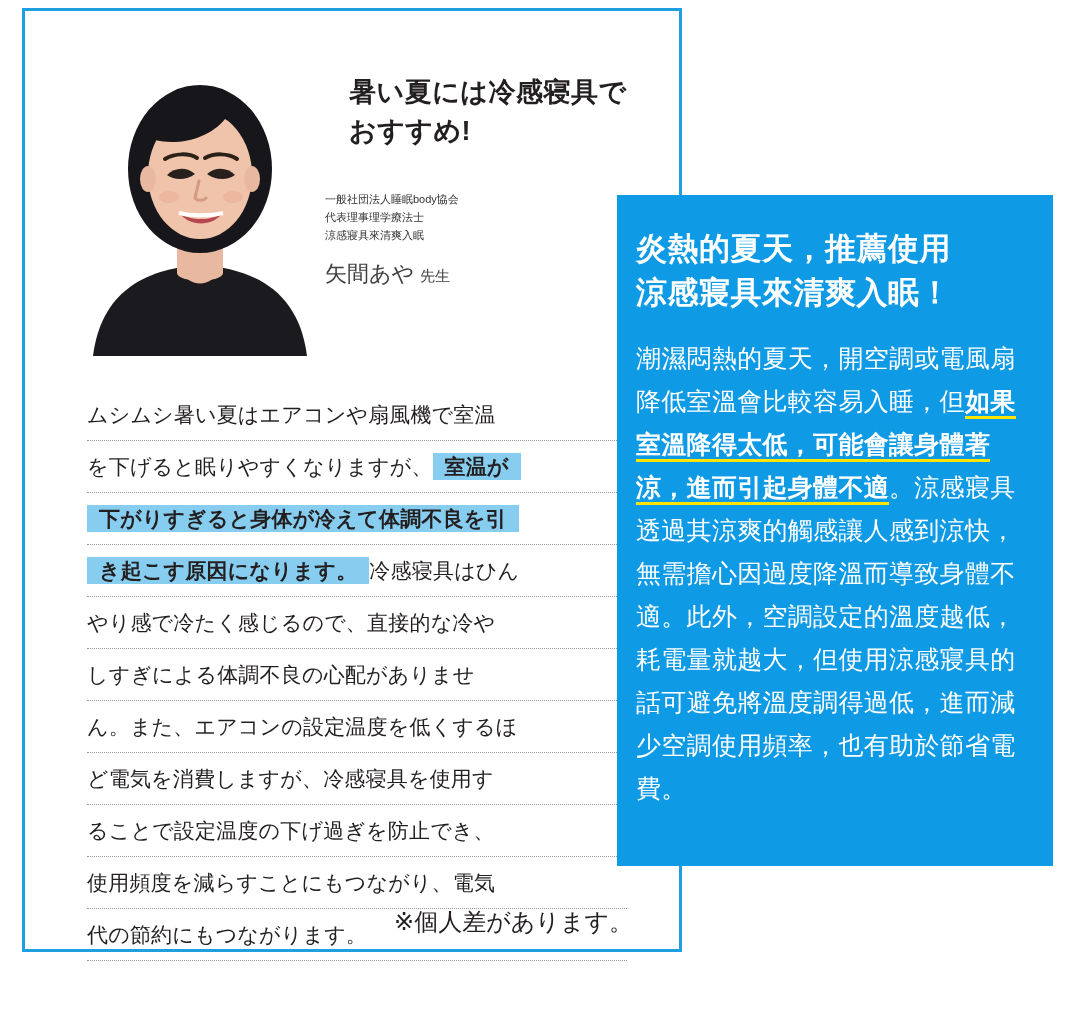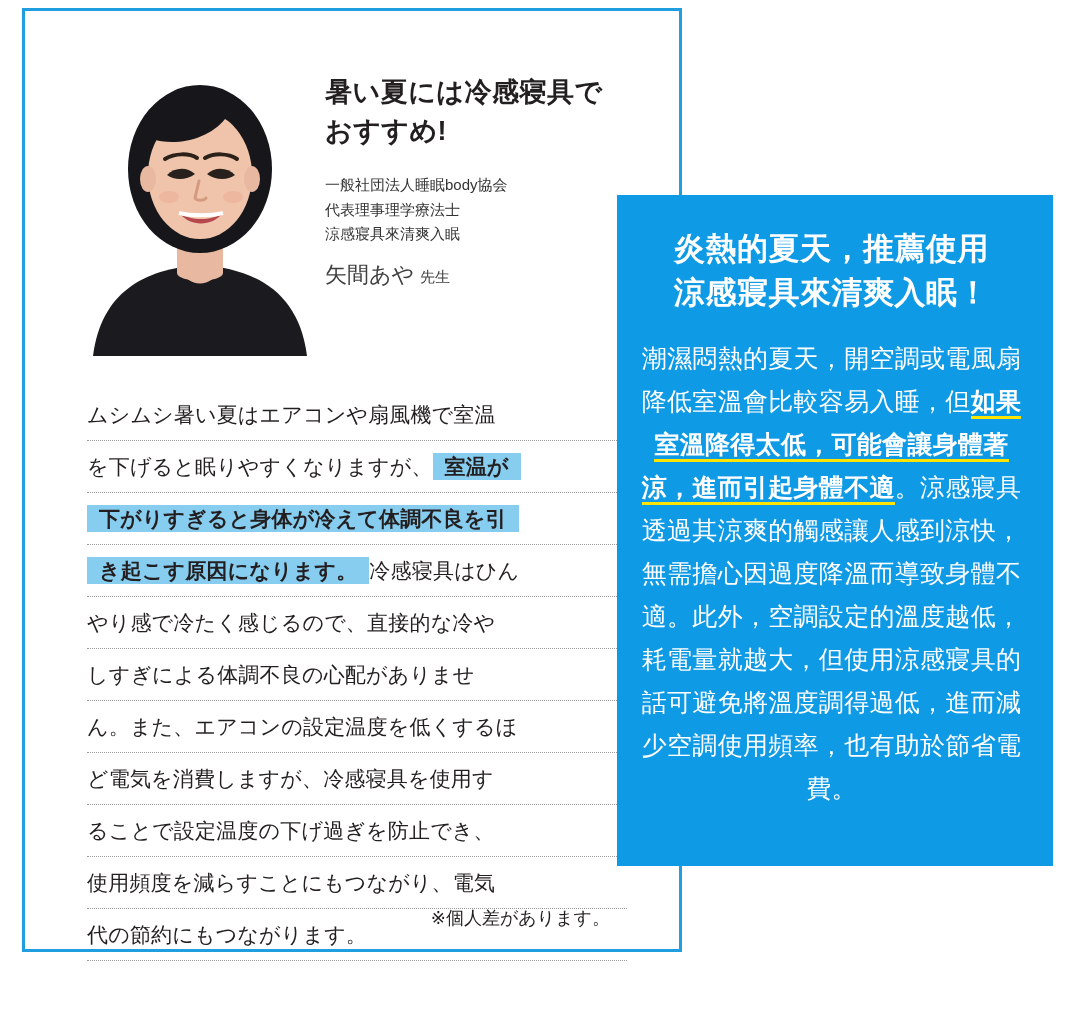--- a/index.html
+++ b/index.html
@@ -51,24 +51,25 @@
     left: 300px;
     top: 62px;
     width: 340px;
   }
   .headline {
     font-size: 27px;
     font-weight: bold;
     line-height: 1.45;
     color: #231f20;
     letter-spacing: 0.5px;
+    margin-left: 24px;
   }
   .affil {
-    margin-top: 22px;
-    font-size: 15px;
+    margin-top: 40px;
+    font-size: 11px;
     line-height: 1.62;
     color: #333;
   }
   .namerow {
     margin-top: 14px;
     color: #404040;
   }
   .namerow .nm {
     font-size: 22px;
   }
@@ -94,40 +95,39 @@
     letter-spacing: 0.2px;
   }
   .ruled .line:last-child { }
   .hl {
     background: #86cdef;
     font-weight: bold;
     padding: 2px 12px;
   }
   .note {
     position: absolute;
-    left: 45px;
+    left: 68px;
     top: 895px;
     width: 540px;
     text-align: right;
-    font-size: 18px;
+    font-size: 24px;
     color: #231f20;
   }
 
   
   .bluebox {
     position: absolute;
     left: 617px;
     top: 195px;
     width: 436px;
     height: 671px;
     background: #0f9ae5;
     color: #ffffff;
     box-sizing: border-box;
     padding: 32px 26px 26px 19px;
-    text-align: center;
   }
   .bluebox h2 {
     margin: 0;
     font-size: 31px;
     line-height: 1.42;
     font-weight: bold;
     letter-spacing: 0.5px;
   }
   .bluebox p {
     margin: 22px 0 0 0;

